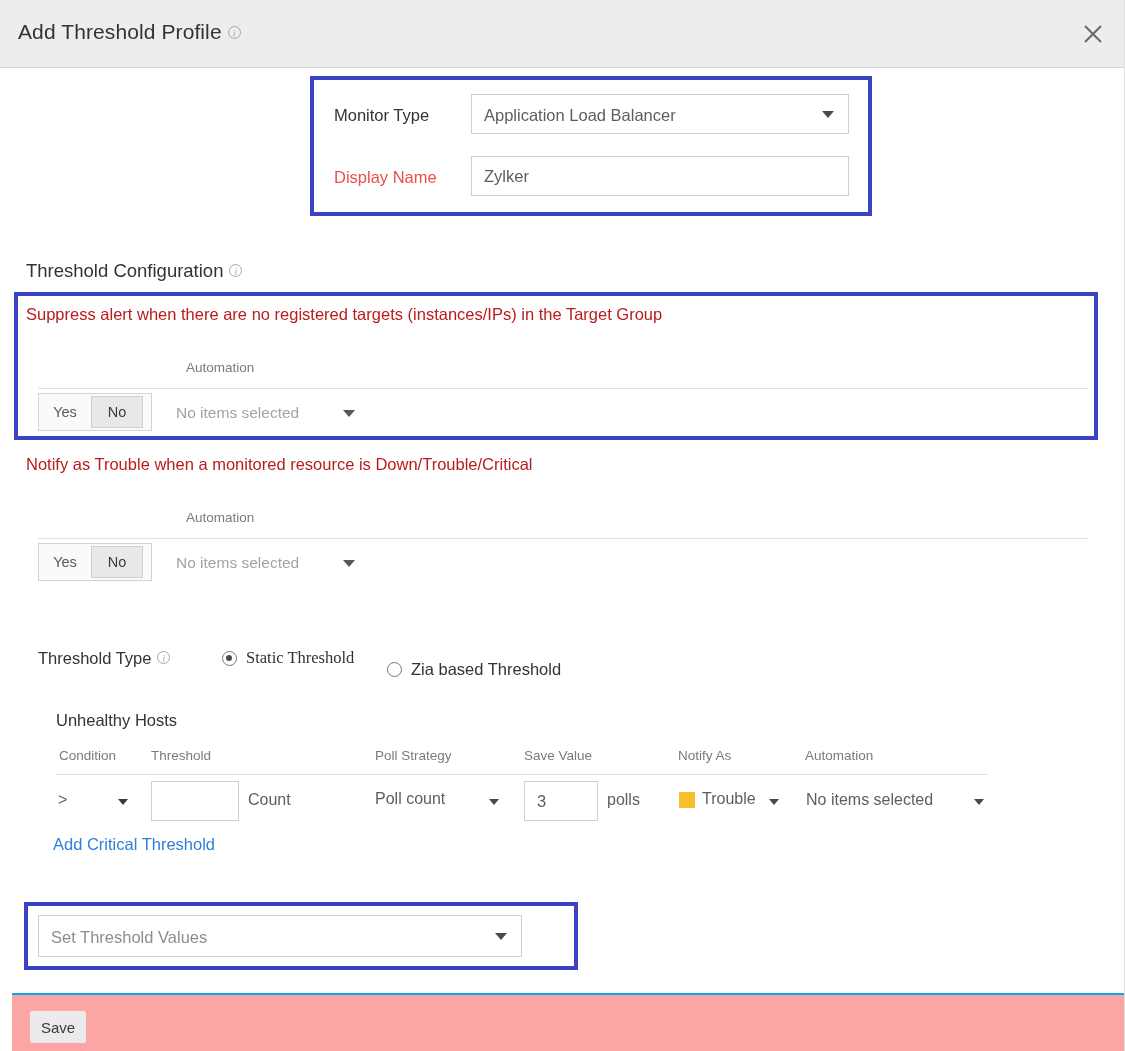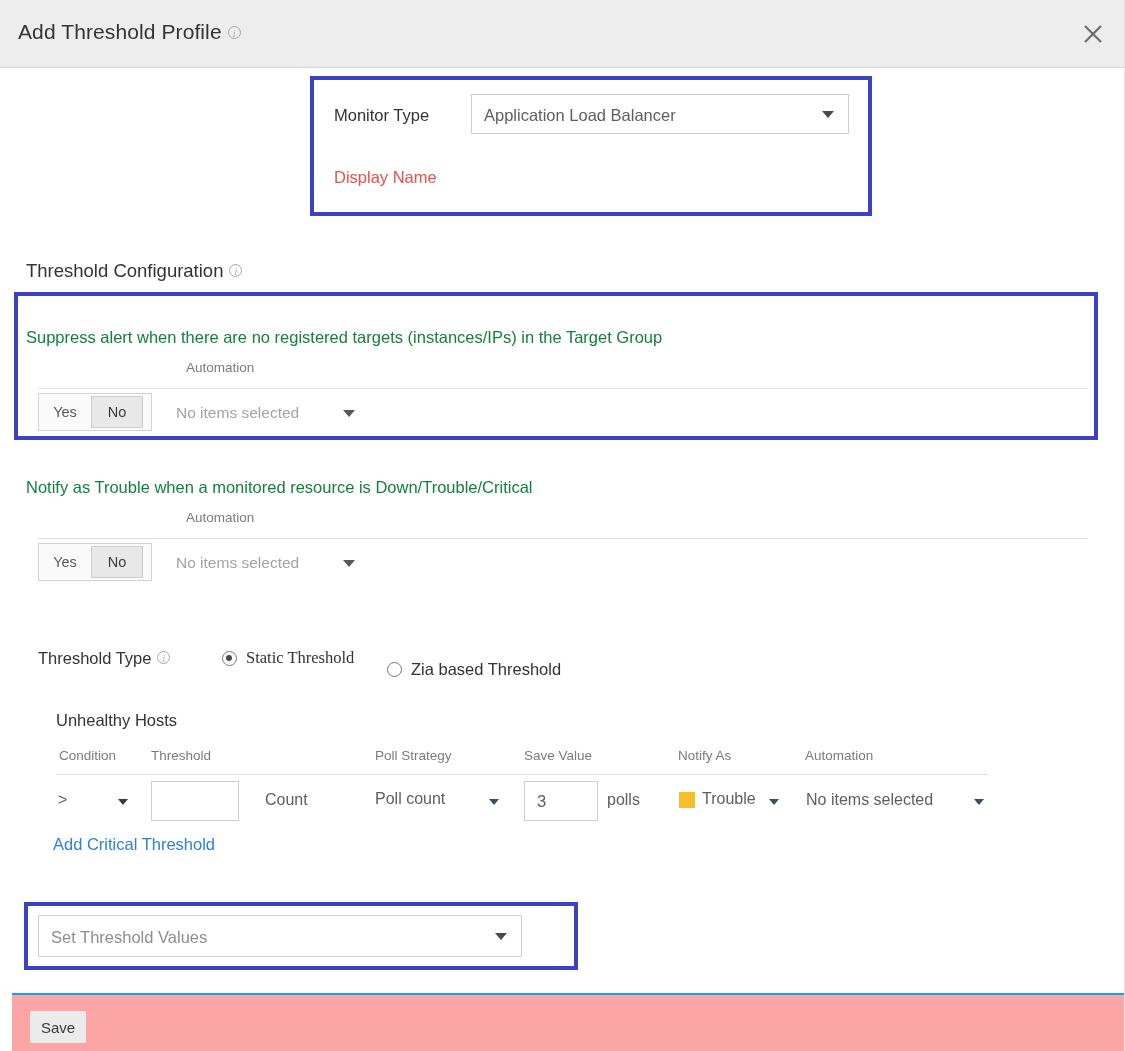--- a/index.html
+++ b/index.html
@@ -115,22 +115,21 @@
   .section-heading {
     position: absolute;
     font-size: 18.5px;
     color: #333333;
   }
 
   
   .statement {
     position: absolute;
     font-size: 16.5px;
-    color: #15803d;
-    margin-top: 23px;
+    color: #b91c1c;
   }
   .col-head {
     position: absolute;
     font-size: 13.5px;
     color: #7b7b7b;
   }
   .hrule {
     position: absolute;
     height: 1px;
     background: #e2e2e2;
@@ -283,20 +282,21 @@
 
 <div class="dialog-body">
 
   <div class="field-label" style="left:334px; top:38px;">Monitor Type</div>
   <div class="select-input" style="left:471px; top:26px; width:378px;">
     <span>Application Load Balancer</span>
     <span class="select-caret"></span>
   </div>
 
   <div class="field-label label-required" style="left:334px; top:100px;">Display Name</div>
+  <input class="text-input" style="left: 471px; top: 88px; width: 378px;" value="Zylker">
 
   <div class="hl" id="hl-monitor"></div>
 
   <div class="section-heading" style="left:26px; top:192px;">
     <span>Threshold Configuration</span><span class="info-icon">i</span>
   </div>
 
   <div class="statement" style="left:26px; top:237px;">Suppress alert when there are no registered targets (instances/IPs) in the Target Group</div>
   <div class="col-head" style="left:186px; top:292px;">Automation</div>
   <div class="hrule" style="left:38px; top:320px; width:1050px;"></div>
@@ -338,21 +338,21 @@
   <div class="th" style="left:375px; top:680px;">Poll Strategy</div>
   <div class="th" style="left:524px; top:680px;">Save Value</div>
   <div class="th" style="left:678px; top:680px;">Notify As</div>
   <div class="th" style="left:805px; top:680px;">Automation</div>
   <div class="hrule" style="left:56px; top:706px; width:932px;"></div>
 
   <div class="cell-text" style="left:58px; top:723px;">&gt;</div>
   <div class="dark-caret" style="left:118px; top:731px; border-top-color:#3a3a3a;"></div>
 
   <input class="text-input" style="left: 151px; top: 713px; width: 88px; height: 40px;" value="">
-  <div class="cell-text" style="left:265px; top:723px;text-align:right;">Count</div>
+  <div class="cell-text" style="left:248px; top:723px;text-align:right;">Count</div>
 
   <div class="cell-text" style="left:375px; top:722px;">Poll count</div>
   <div class="dark-caret" style="left:489px; top:731px;"></div>
 
   <input class="text-input" style="left: 524px; top: 713px; width: 74px; height: 40px;" value="3">
   <div class="cell-text" style="left:607px; top:723px;">polls</div>
 
   <div class="swatch" style="left:679px; top:724px;"></div>
   <div class="cell-text" style="left:702px; top:722px;text-align:center;">Trouble</div>
   <div class="dark-caret" style="left:769px; top:731px;"></div>

